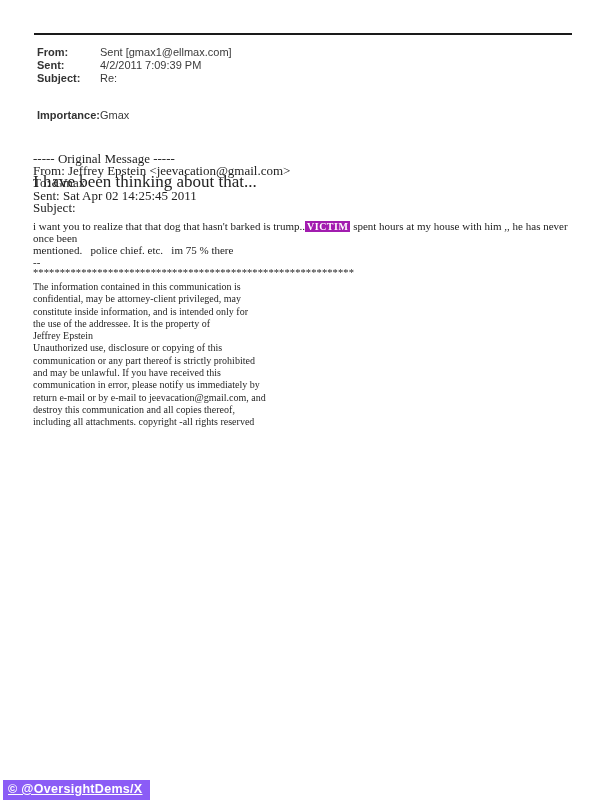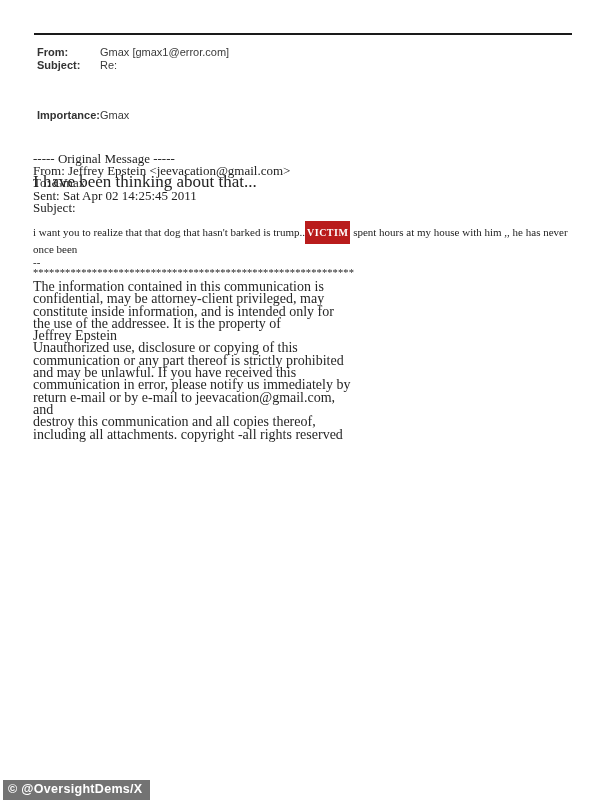--- a/index.html
+++ b/index.html
@@ -71,26 +71,26 @@
     position: absolute;
     left: 33px;
     top: 221px;
     width: 555px;
     font-size: 11px;
     line-height: 11.8px;
   }
   .message .seg { white-space: pre-wrap; margin-top: 20px; }
   .redact {
     display: inline-block;
-    background: #b91c1c;
+    background: #a21caf;
     color: #ffffff;
     font-weight: bold;
     font-size: 10px;
     line-height: 11px;
-    padding: 6px 2px;
+    padding: 0 2px;
     letter-spacing: 0.5px;
     vertical-align: baseline;
     text-align: center;
   }
   .msg-line2 { display: block; white-space: pre-wrap; }
   .sig-dashes {
     position: absolute;
     left: 33px;
     top: 256px;
     font-size: 11px;
@@ -102,50 +102,55 @@
     font-size: 10.5px;
     letter-spacing: 0.1px;
     color: #1e1e1e;
     white-space: nowrap;
   }
   .disclaimer {
     position: absolute;
     left: 33px;
     top: 281px;
     width: 320px;
-    font-size: 14px;
+    font-size: 10px;
     line-height: 12.3px;
     white-space: pre-line;
     color: #262626;
   }
   .watermark {
     position: absolute;
     left: 3px;
     top: 780px;
-    background: #737373;
+    background: #8b5cf6;
     color: #ffffff;
     font-family: "Liberation Sans", sans-serif;
     font-weight: bold;
     font-size: 12.5px;
     line-height: 15px;
     padding: 2px 8px 3px 5px;
     letter-spacing: 0.3px;
+    text-decoration: underline;
   }
 </style>
 </head>
 <body>
 
 <div class="page">
 
   <div class="top-rule"></div>
 
   <div class="hdr-table">
     <div class="hdr-row">
       <span class="hdr-label">From:</span>
-      <span class="hdr-value">Gmax [gmax1@error.com]</span>
+      <span class="hdr-value">Sent [gmax1@ellmax.com]</span>
+    </div>
+    <div class="hdr-row">
+      <span class="hdr-label">Sent:</span>
+      <span class="hdr-value">4/2/2011 7:09:39 PM</span>
     </div>
     <div class="hdr-row">
       <span class="hdr-label">Subject:</span>
       <span class="hdr-value">Re:</span>
     </div>
   </div>
 
   <div class="importance-row">
     <span class="hdr-label">Importance:</span>
     <span class="hdr-value">Gmax</span>
@@ -153,21 +158,21 @@
 
   <div class="intro">I have been thinking about that...</div>
 
   <div class="orig-block">----- Original Message -----
 From: Jeffrey Epstein &lt;jeevacation@gmail.com&gt;
 To: Gmax
 Sent: Sat Apr 02 14:25:45 2011
 Subject:</div>
 
   <div class="message">
-    <span class="seg">i want you to realize that that dog that hasn't barked is trump..</span><span class="redact">VICTIM</span><span class="seg"> spent hours at my house with him ,, he has never once been</span>
+    <span class="seg">i want you to realize that that dog that hasn't barked is trump..</span><span class="redact">VICTIM</span><span class="seg"> spent hours at my house with him ,, he has never once been</span><span class="msg-line2">mentioned.   police chief. etc.   im 75 % there</span>
   </div>
 
   <div class="sig-dashes">--</div>
 
   <div class="asterisks">************************************************************</div>
 
   <div class="disclaimer">The information contained in this communication is
 confidential, may be attorney-client privileged, may
 constitute inside information, and is intended only for
 the use of the addressee. It is the property of

